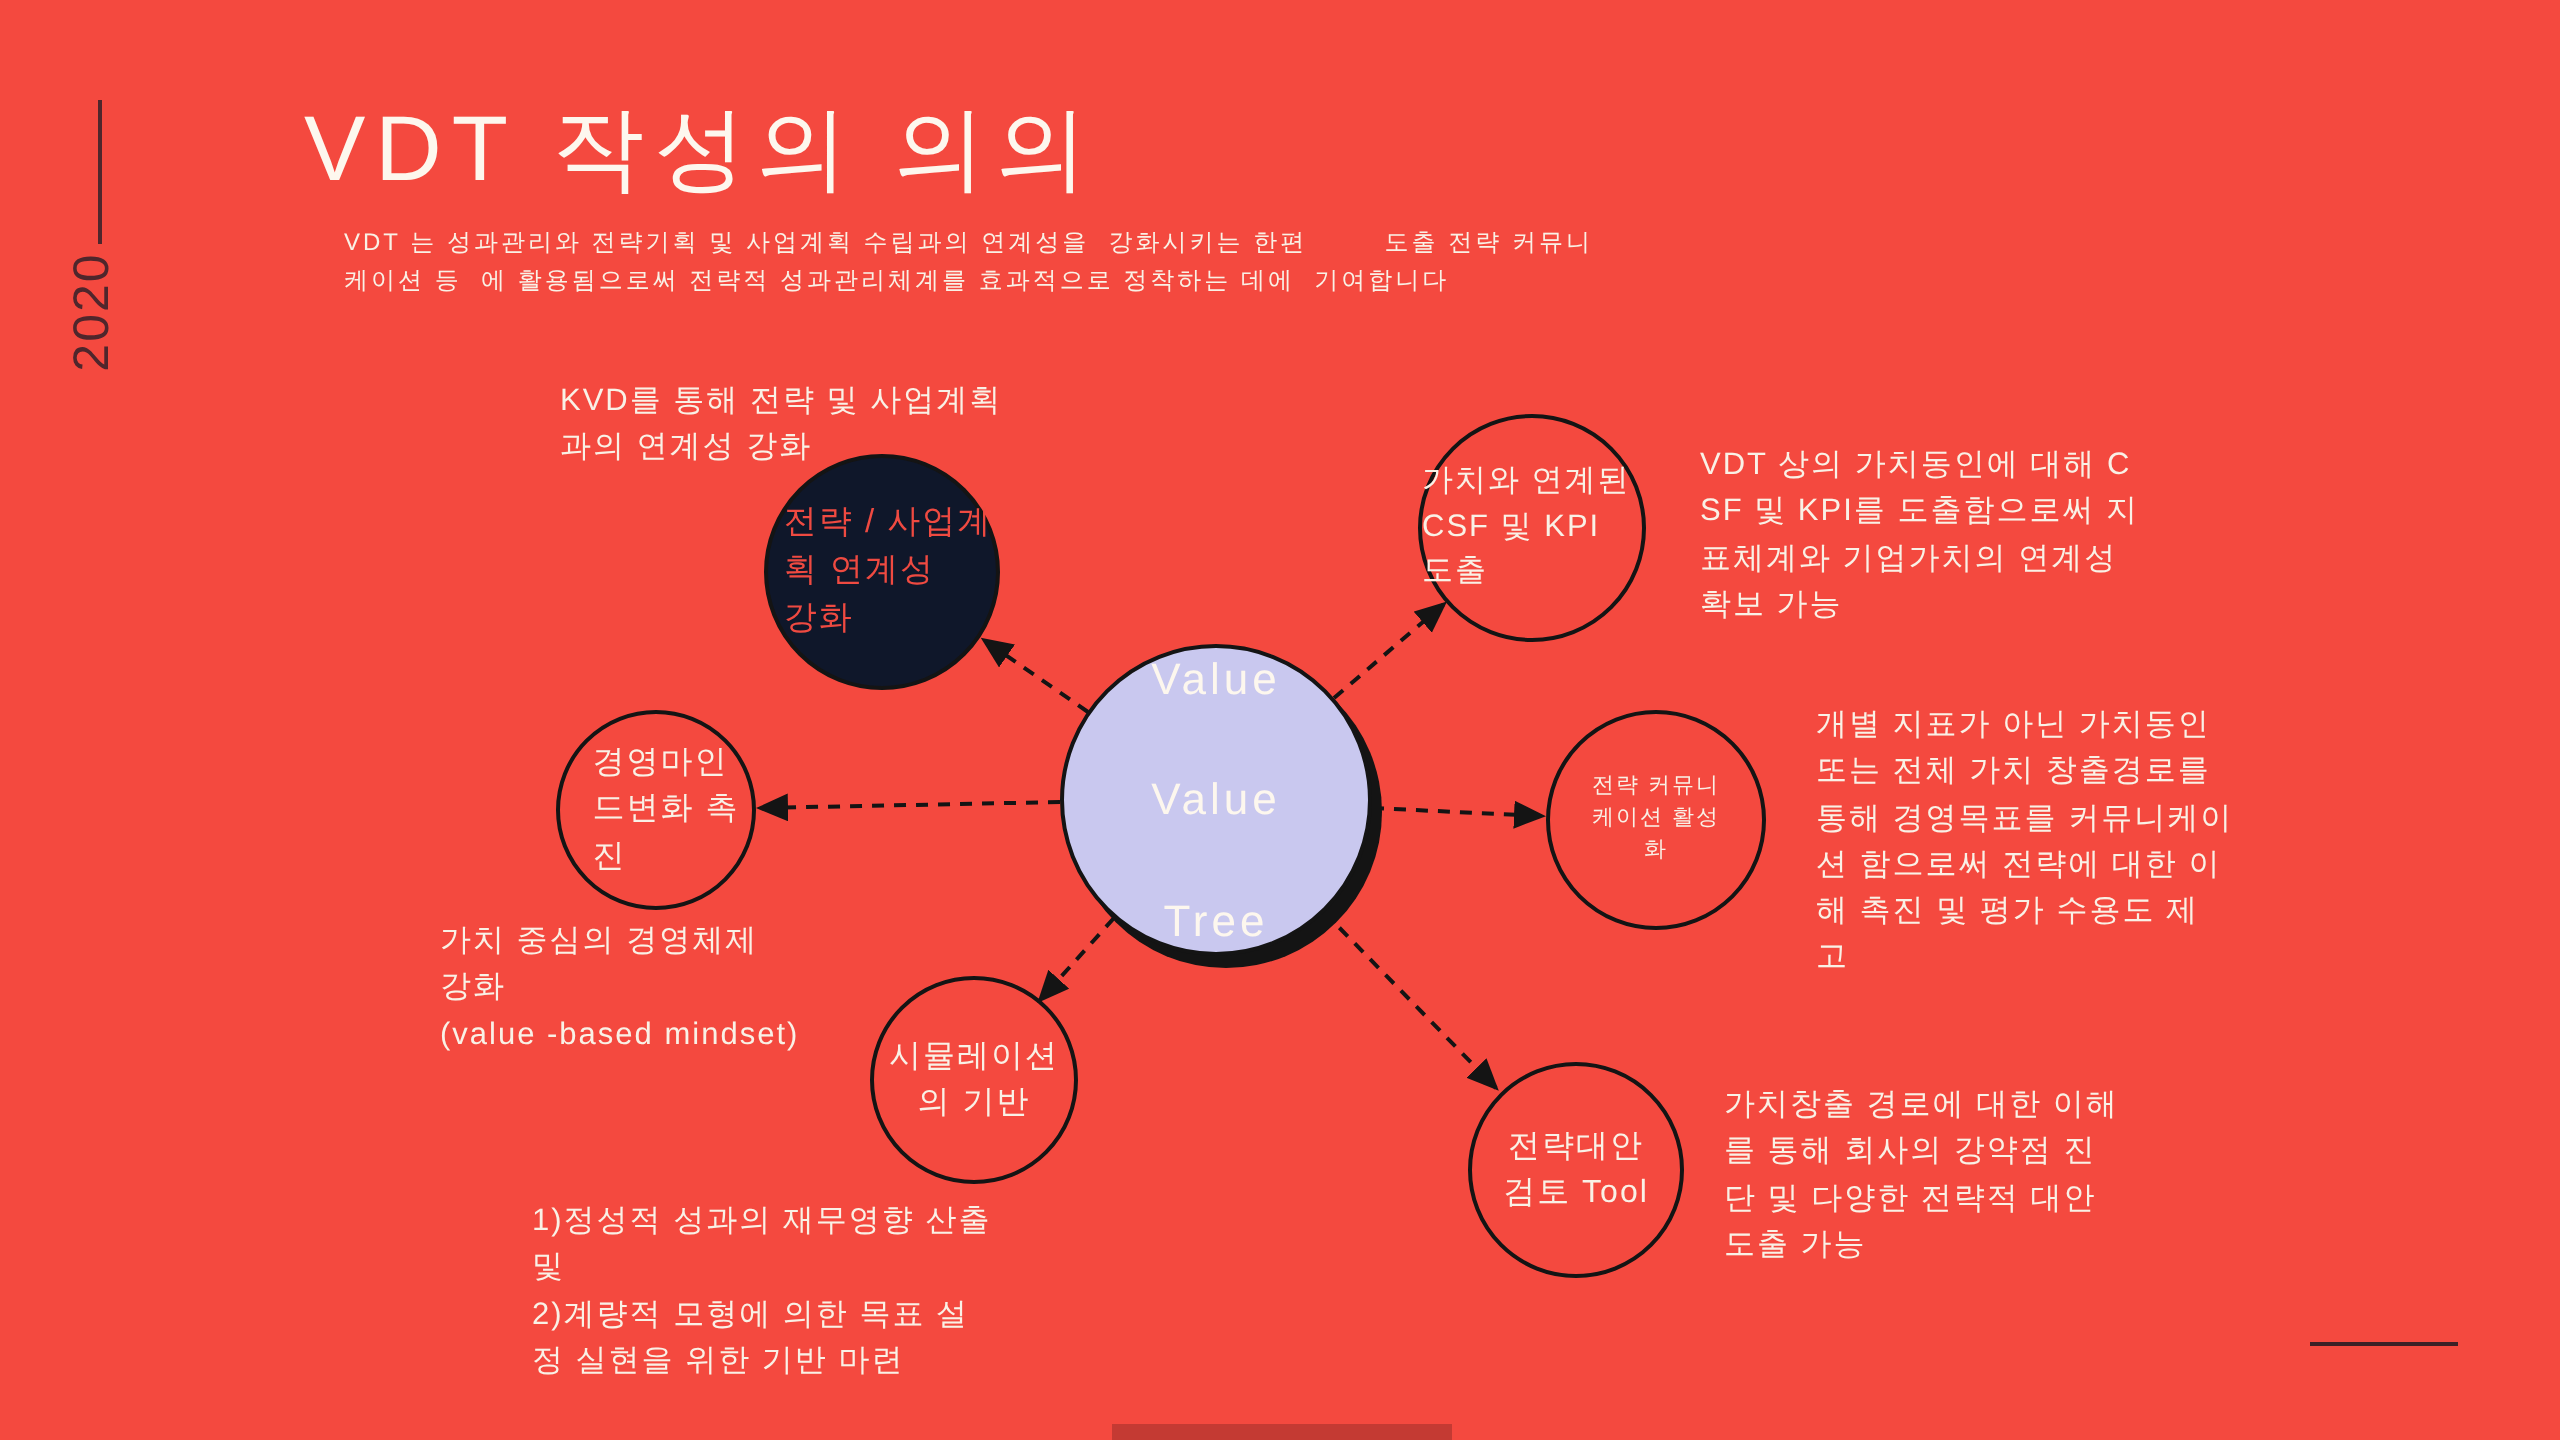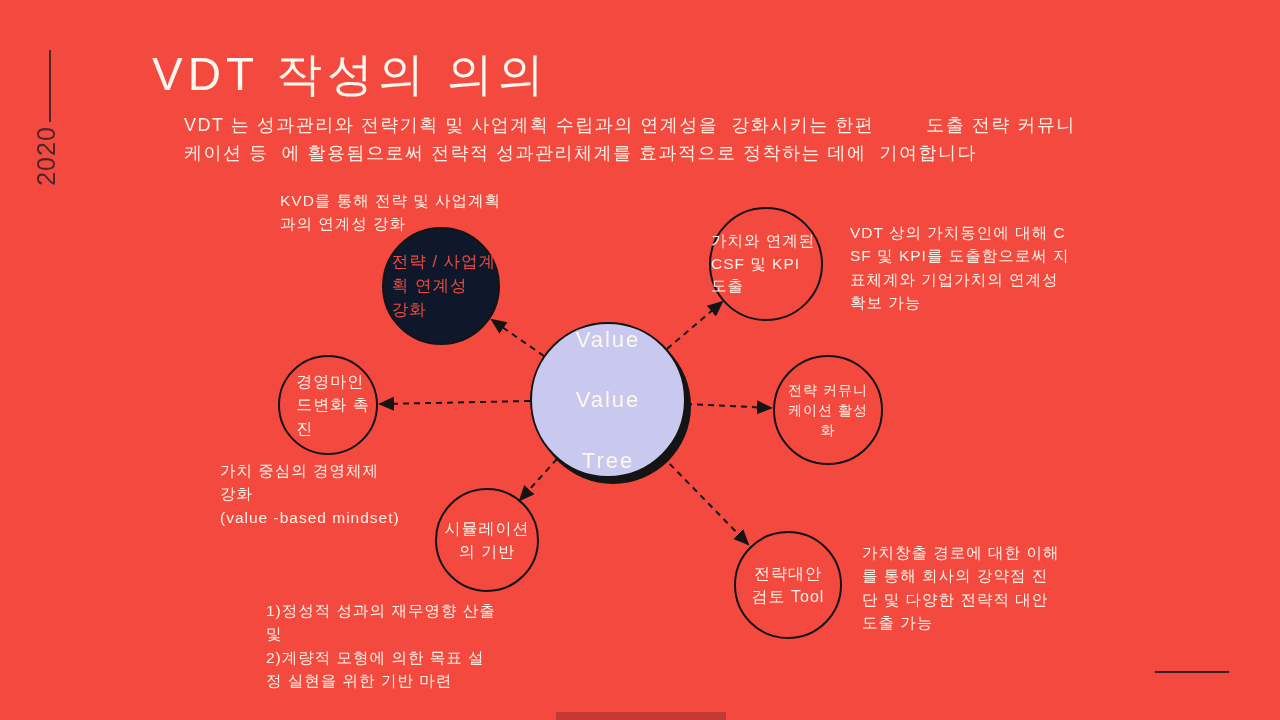--- a/index.html
+++ b/index.html
@@ -17,22 +17,22 @@
     transform:rotate(-90deg);transform-origin:center;
     color:#4f262c;font-size:25px;letter-spacing:1px;text-align:center;
   }
 
   
   .title{
     position:absolute;left:152px;top:44px;margin:0;
     color:#fdf7ee;font-size:46px;font-weight:400;letter-spacing:5px;
   }
   .intro{
-    position:absolute;left:184px;top:112px;width:1000px;margin:0;
-    color:#f9f1e6;font-size:18px;line-height:1.55;letter-spacing:1.5px;
+    position:absolute;left:172px;top:112px;width:1000px;margin:0;
+    color:#f9f1e6;font-size:12px;line-height:1.55;letter-spacing:1.5px;
     white-space:pre-wrap;
   }
 
   
   .arrows{position:absolute;left:0;top:0;width:1280px;height:720px;z-index:1;pointer-events:none;}
 
   
   .node{
     position:absolute;border:2px solid #141414;border-radius:50%;
     display:flex;align-items:center;justify-content:center;
@@ -48,21 +48,21 @@
     display:block;color:#fdf7ee;font-size:22px;line-height:1.7;
     letter-spacing:2px;
   }
   .node-white{
     left:382px;top:227px;width:118px;height:118px;
     background:#0f172a;color:#ef4a41;text-align:left;
     font-size:16.5px;z-index:4;padding-left:6px;
   }
   .node-csf{left:709px;top:207px;width:114px;height:114px;text-align:left;font-size:15.5px;}
   .node-mindset{left:278px;top:355px;width:100px;height:100px;text-align:left;padding-left:10px;}
-  .node-comm{left:773px;top:355px;width:110px;height:110px;text-align:center;font-size:14px;}
+  .node-comm{left:773px;top:355px;width:110px;height:110px;text-align:center;font-size:11px;}
   .node-sim{left:435px;top:488px;width:104px;height:104px;text-align:center;}
   .node-tool{left:734px;top:531px;width:108px;height:108px;text-align:center;}
 
   
   .note{
     position:absolute;color:#f9f1e6;font-size:15.5px;line-height:1.5;
     letter-spacing:1px;white-space:pre-line;z-index:2;
   }
   .note-kvd{left:280px;top:189px;width:280px;}
   .note-csf{left:850px;top:221px;width:270px;}
@@ -100,20 +100,26 @@
     <line x1="557" y1="459" x2="520" y2="500" stroke="#141414" stroke-width="2" stroke-dasharray="6 5" marker-end="url(#arrow)"></line>
     <line x1="662" y1="456" x2="748" y2="544" stroke="#141414" stroke-width="2" stroke-dasharray="6 5" marker-end="url(#arrow)"></line>
   </svg>
 
   <div class="note note-kvd">KVD를 통해 전략 및 사업계획
 과의  연계성 강화</div>
   <div class="note note-csf">VDT 상의 가치동인에 대해 C
 SF 및 KPI를 도출함으로써  지
 표체계와 기업가치의 연계성
 확보 가능</div>
+  <div class="note note-comm">개별 지표가 아닌 가치동인
+또는 전체 가치 창출경로를
+통해  경영목표를 커뮤니케이
+션  함으로써 전략에 대한 이
+해 촉진  및 평가 수용도 제
+고</div>
   <div class="note note-tool">가치창출 경로에 대한 이해
 를  통해 회사의 강약점 진
 단 및  다양한 전략적 대안
 도출 가능</div>
   <div class="note note-mindset">가치 중심의 경영체제
 강화
 (value -based mindset)</div>
   <div class="note note-sim">1)정성적 성과의 재무영향 산출
 및
 2)계량적 모형에 의한 목표 설

